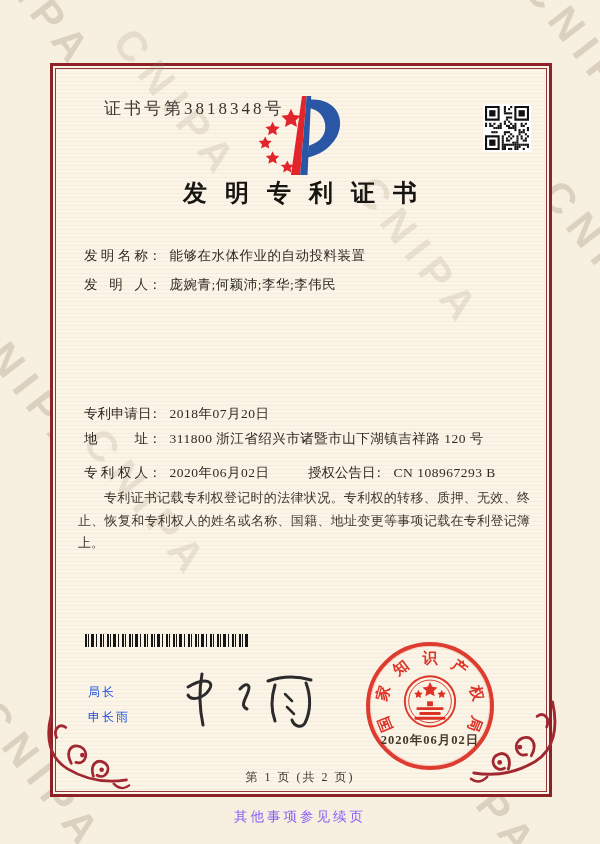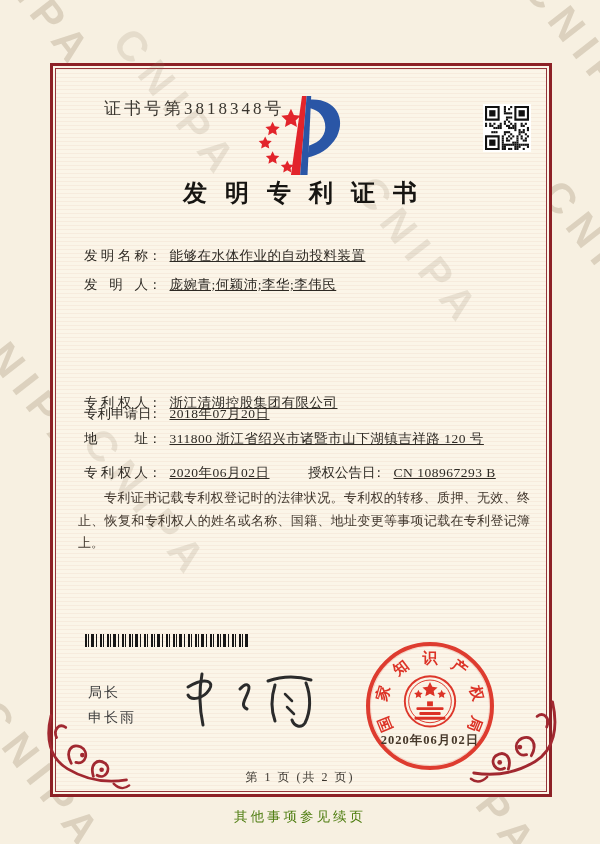--- a/index.html
+++ b/index.html
@@ -52,21 +52,21 @@
   }
 
   
   .row{position:absolute;left:84px;font-size:13.5px;color:#2e2a24;white-space:nowrap;}
   .row .lab{
     display:inline-block;width:64px;text-align:justify;text-align-last:justify;
     vertical-align:bottom;
     font-family:Liberation Serif, serif;
   }
   .row .colon{display:inline-block;margin-right:8px;}
-  .row .val{letter-spacing:.5px;text-decoration:underline;}
+  .row .val{letter-spacing:.5px;}
   .row2col .col2{position:absolute;left:224px;top:0;white-space:nowrap;}
 
   
   .paras{
     position:absolute;left:78px;top:487px;width:452px;
     font-size:13px;line-height:22.5px;color:#40362c;text-align:justify;
   }
   .paras p{margin:0;text-indent:2em;}
 
   
@@ -75,21 +75,21 @@
     background:repeating-linear-gradient(90deg,
       #161616 0 2px, rgba(0,0,0,0) 2px 3px,
       #161616 3px 4px, rgba(0,0,0,0) 4px 6px,
       #161616 6px 9px, rgba(0,0,0,0) 9px 11px,
       #161616 11px 12px, rgba(0,0,0,0) 12px 15px,
       #161616 15px 17px, rgba(0,0,0,0) 17px 18px,
       #161616 18px 19px, rgba(0,0,0,0) 19px 22px);
   }
 
   
-  .sig-label{position:absolute;left:88px;font-size:14px;letter-spacing:2px;color:#404040;}
+  .sig-label{position:absolute;left:88px;font-size:12px;letter-spacing:2px;color:#1d4ed8;}
   .sig-title{top:684px;}
   .sig-name{top:709px;}
   .sig-script{position:absolute;left:178px;top:668px;width:140px;height:62px;}
 
   
   .seal{
     position:absolute;left:366px;top:642px;width:128px;height:128px;z-index:6;
   }
   .seal-ring{
     position:absolute;inset:0;border-radius:50%;
@@ -113,21 +113,21 @@
   .orn-left{left:40px;top:710px;width:92px;height:92px;}
   .orn-right{left:468px;top:696px;width:96px;height:104px;transform:scaleX(-1);}
 
   
   .page-indicator{
     position:absolute;left:0;top:769px;width:100%;text-align:center;
     font-size:12px;letter-spacing:2px;color:#3a362f;z-index:4;
   }
   .footer-note{
     position:absolute;left:0;top:808px;width:100%;text-align:center;
-    font-size:13.5px;letter-spacing:3px;color:#4d7c0f;z-index:4;
+    font-size:13.5px;letter-spacing:3px;color:#8b5cf6;z-index:4;
   }
 </style>
 </head>
 <body>
 
 <div class="stage">
 
   <span class="wm out" style="left:-58px;top:-30px;">CNIPA</span>
   <span class="wm out" style="left:498px;top:26px;">CNIPA</span>
   <span class="wm out" style="left:516px;top:232px;">CNIPA</span>
@@ -295,23 +295,20 @@
 
     <div class="row" style="top:247px;">
       <span class="lab">发明名称</span><span class="colon">：</span><span class="val">能够在水体作业的自动投料装置</span>
     </div>
     <div class="row" style="top:276px;">
       <span class="lab">发明人</span><span class="colon">：</span><span class="val">庞婉青;何颖沛;李华;李伟民</span>
     </div>
     <div class="row" style="top:358px;margin-top:47px;">
       <span class="lab">专利申请日</span><span class="colon">：</span><span class="val">2018年07月20日</span>
     </div>
-    <div class="row" style="top:394px;">
-      <span class="lab">专利权人</span><span class="colon">：</span><span class="val">浙江清湖控股集团有限公司</span>
-    </div>
     <div class="row" style="top:430px;">
       <span class="lab">地址</span><span class="colon">：</span><span class="val">311800 浙江省绍兴市诸暨市山下湖镇吉祥路 120 号</span>
     </div>
     <div class="row row2col" style="top:464px;">
       <span><span class="lab">专利权人</span><span class="colon">：</span><span class="val">2020年06月02日</span></span>
       <span class="col2"><span class="lab">授权公告日</span><span class="colon">：</span><span class="val">CN 108967293 B</span></span>
     </div>
 
     <div class="paras">
       <p>专利证书记载专利权登记时的法律状况。专利权的转移、质押、无效、终止、恢复和专利权人的姓名或名称、国籍、地址变更等事项记载在专利登记簿上。</p>

